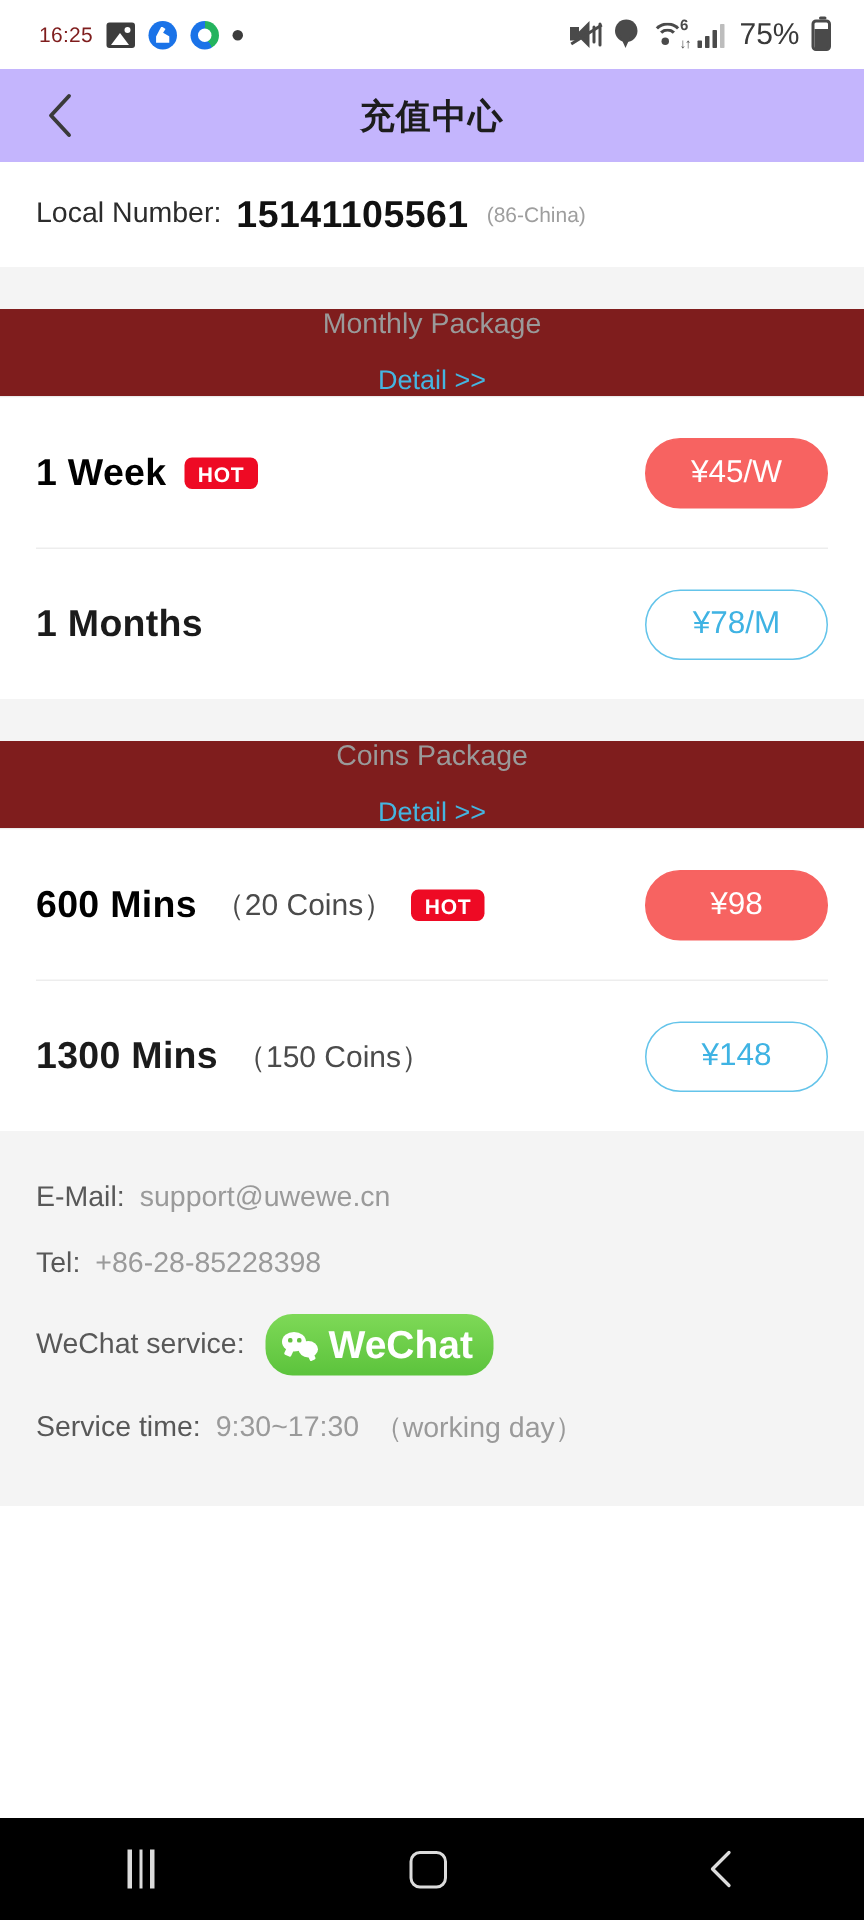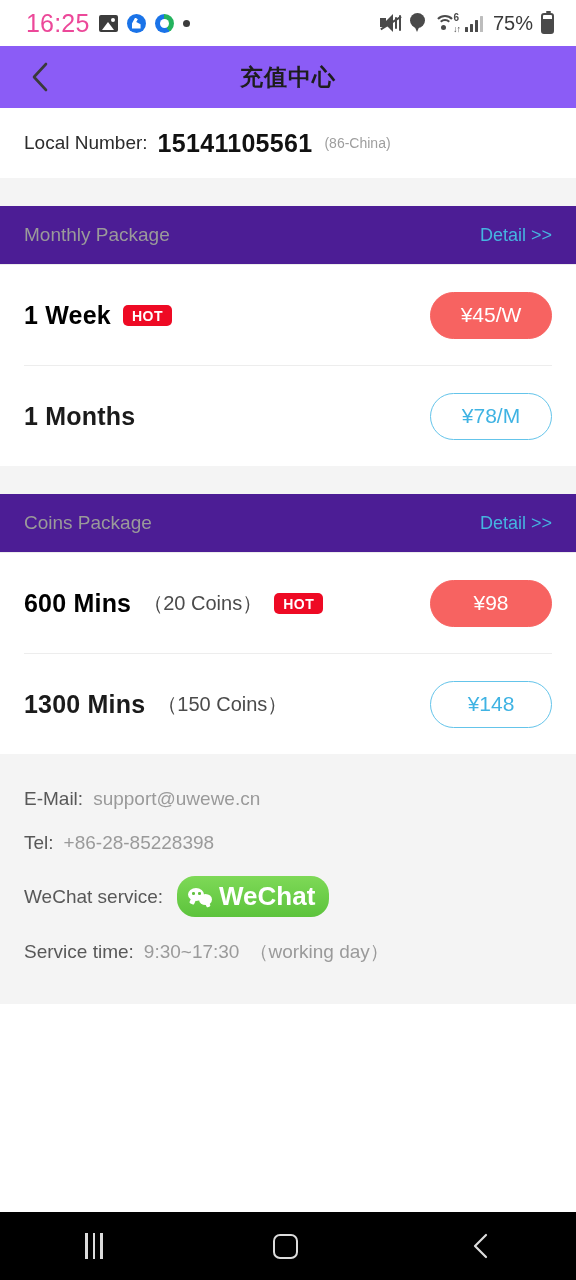--- a/index.html
+++ b/index.html
@@ -11,21 +11,21 @@
   }
   #screen { position: relative; width: 576px; height: 1280px; background: #fff; }
 
   
   .statusbar {
     height: 46px; width: 100%;
     display: flex; align-items: center; justify-content: space-between;
     padding: 0 22px 0 26px; background: #fff;
   }
   .sb-left { display: flex; align-items: center; gap: 9px; }
-  .sb-time { font-size: 25px; color: #ec4899; letter-spacing: .2px; }
+  .sb-time { font-size: 14px; color: #7f1d1d; letter-spacing: .2px; }
   .sb-right { display: flex; align-items: center; gap: 8px; }
   .sb-batt-text { font-size: 20px; color: #3a3a3a; margin-left: 2px; }
 
   .ic-photo {
     width: 19px; height: 17px; background: #3c3c3c;
     border-radius: 2px; position: relative; overflow: hidden;
   }
   .ic-photo::after {
     content: ""; position: absolute; left: 3px; bottom: 2px;
     width: 0; height: 0; border-left: 6px solid transparent;
@@ -107,21 +107,21 @@
     position: relative; background: linear-gradient(to top, #4a4a4a 75%, #fff 75%);
   }
   .ic-batt::before {
     content: ""; position: absolute; left: 3px; top: -4px; width: 5px; height: 2.5px;
     background: #4a4a4a; border-radius: 1px;
   }
 
   
   .titlebar {
     height: 62px; position: relative; display: flex; align-items: center;
-    justify-content: center; background: #8b5cf6;
+    justify-content: center; background: #c4b5fd;
   }
   .backbtn {
     position: absolute; left: 20px; top: 50%; transform: translateY(-50%);
     width: 40px; height: 40px; display: flex; align-items: center; justify-content: center;
   }
   .backbtn svg { display: block; }
   .page-title { font-size: 23px; color: #1d1d1d; font-weight: 600; letter-spacing: 1px; }
 
   
   .localnum {
@@ -130,21 +130,21 @@
   .ln-label { font-size: 19px; color: #2c2c2c; }
   .ln-value { font-size: 25px; color: #111; font-weight: bold; margin-left: 10px; letter-spacing: .3px; }
   .ln-region { font-size: 14px; color: #9e9e9e; margin-left: 12px; }
 
   .band { height: 28px; background: #f4f4f4; }
   .hairline { height: 1px; background: #ececec; }
 
   
   .sec-head {
     height: 58px; display: flex; align-items: center; justify-content: space-between;
-    padding: 0 24px; background: #4c1d95;
+    padding: 0 24px; background: #7f1d1d; flex-direction: column;
   }
   .sec-title { font-size: 19px; color: #9a9a9a; }
   .sec-detail { font-size: 18px; color: #45b5e0; }
 
   
   .row {
     height: 100px; display: flex; align-items: center; justify-content: space-between;
     padding: 0 24px; background: #fff;
   }
   .row-left { display: flex; align-items: center; }

